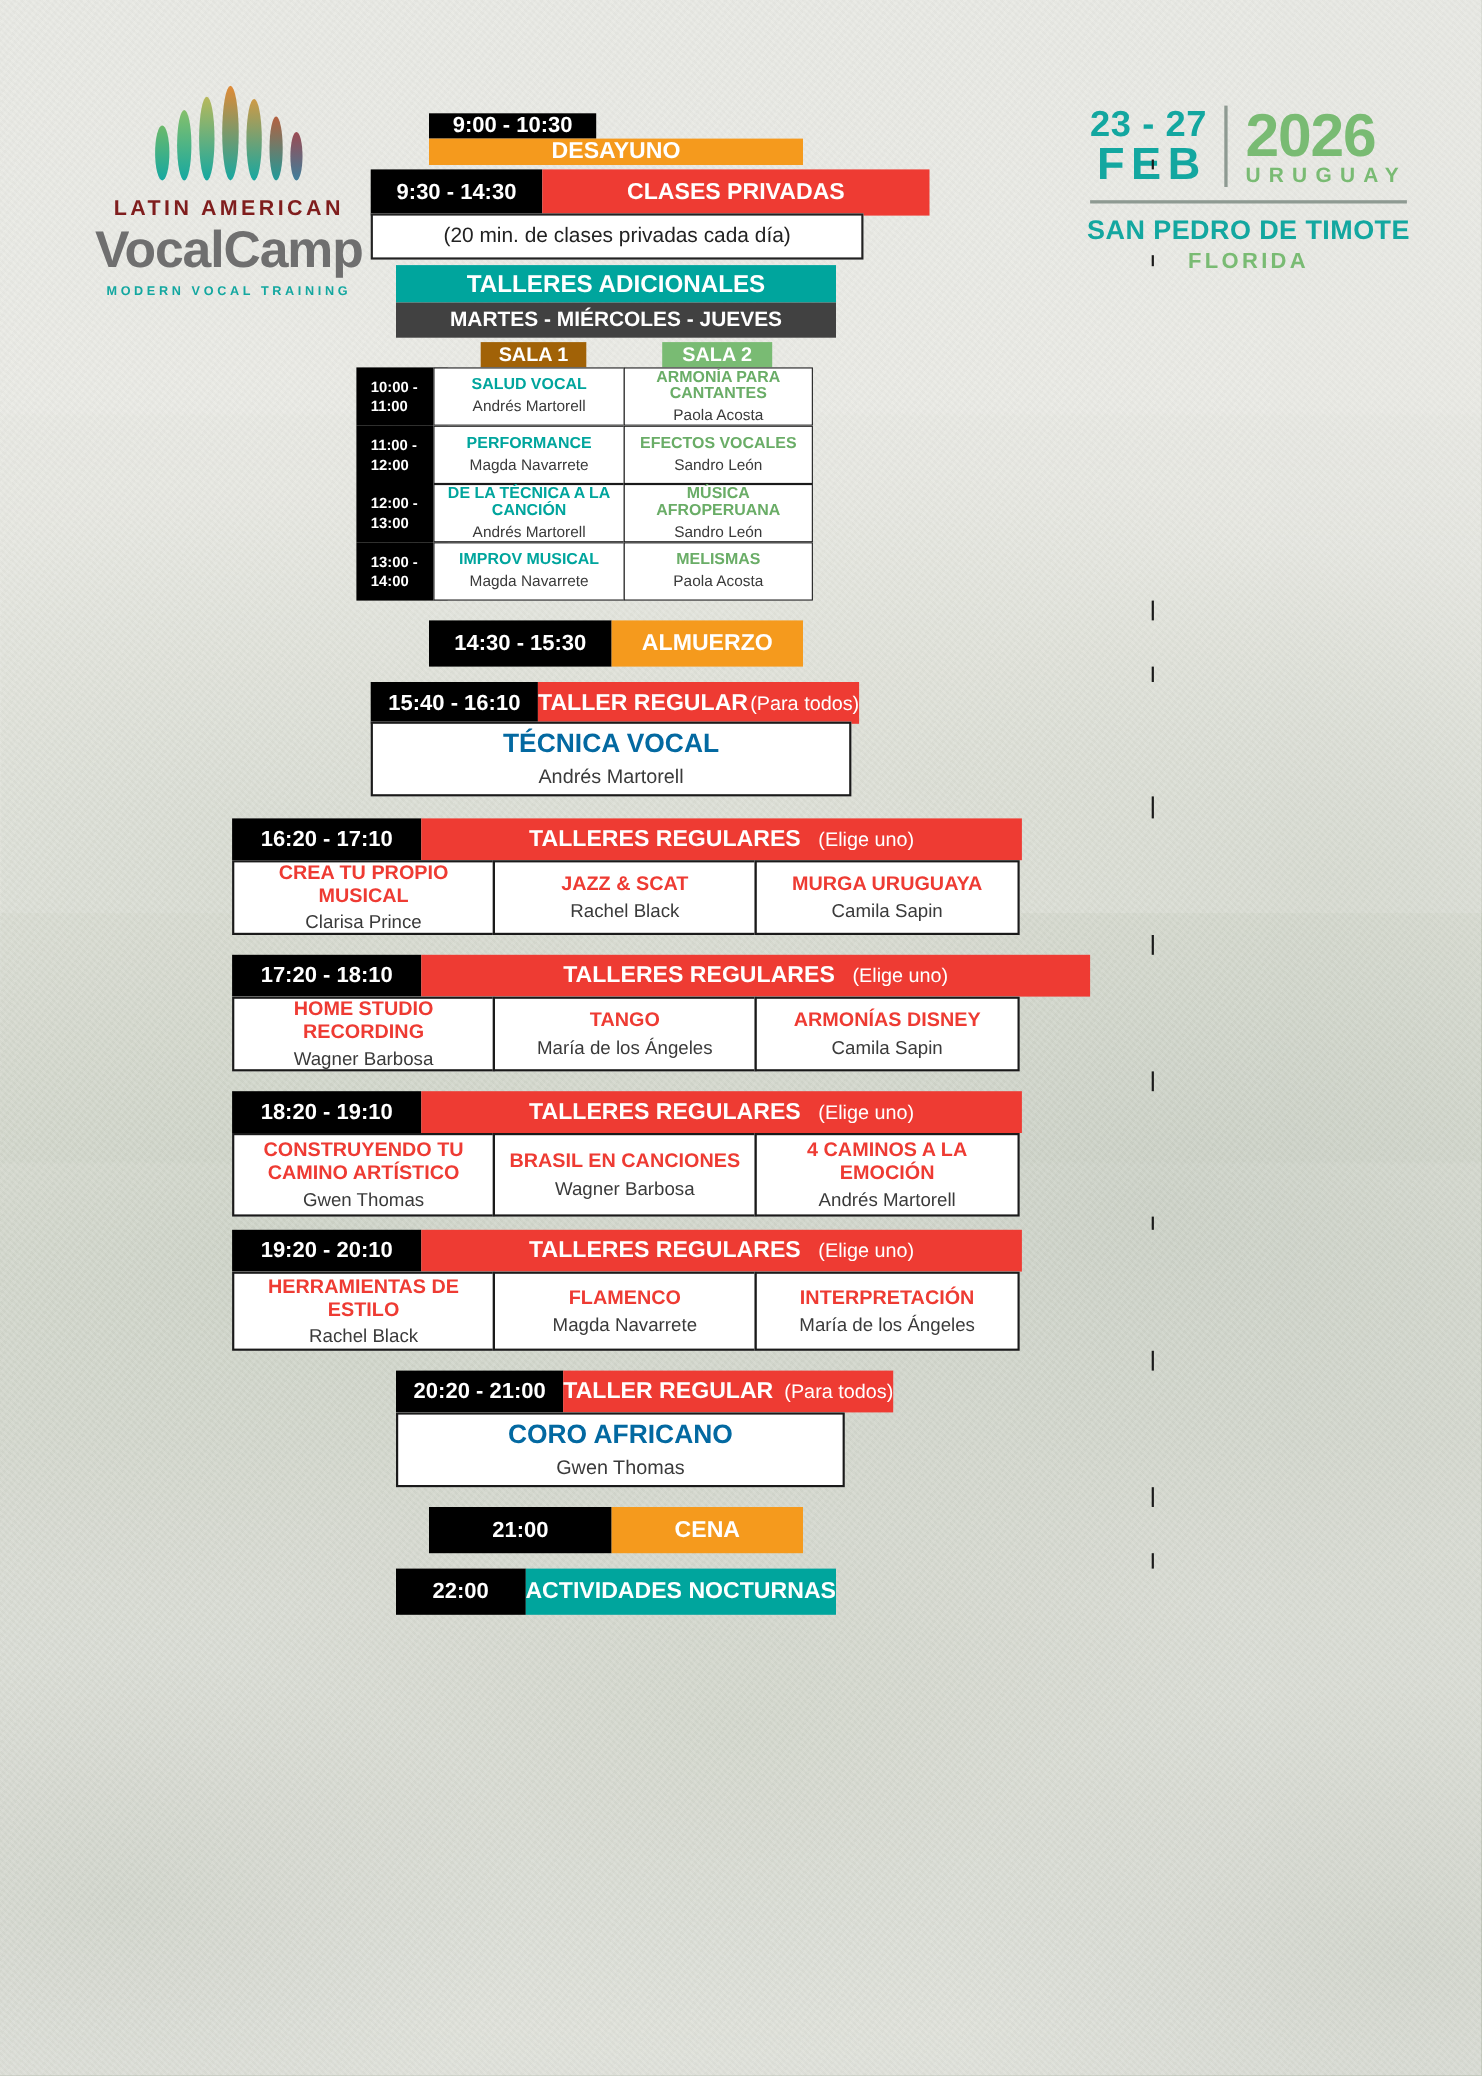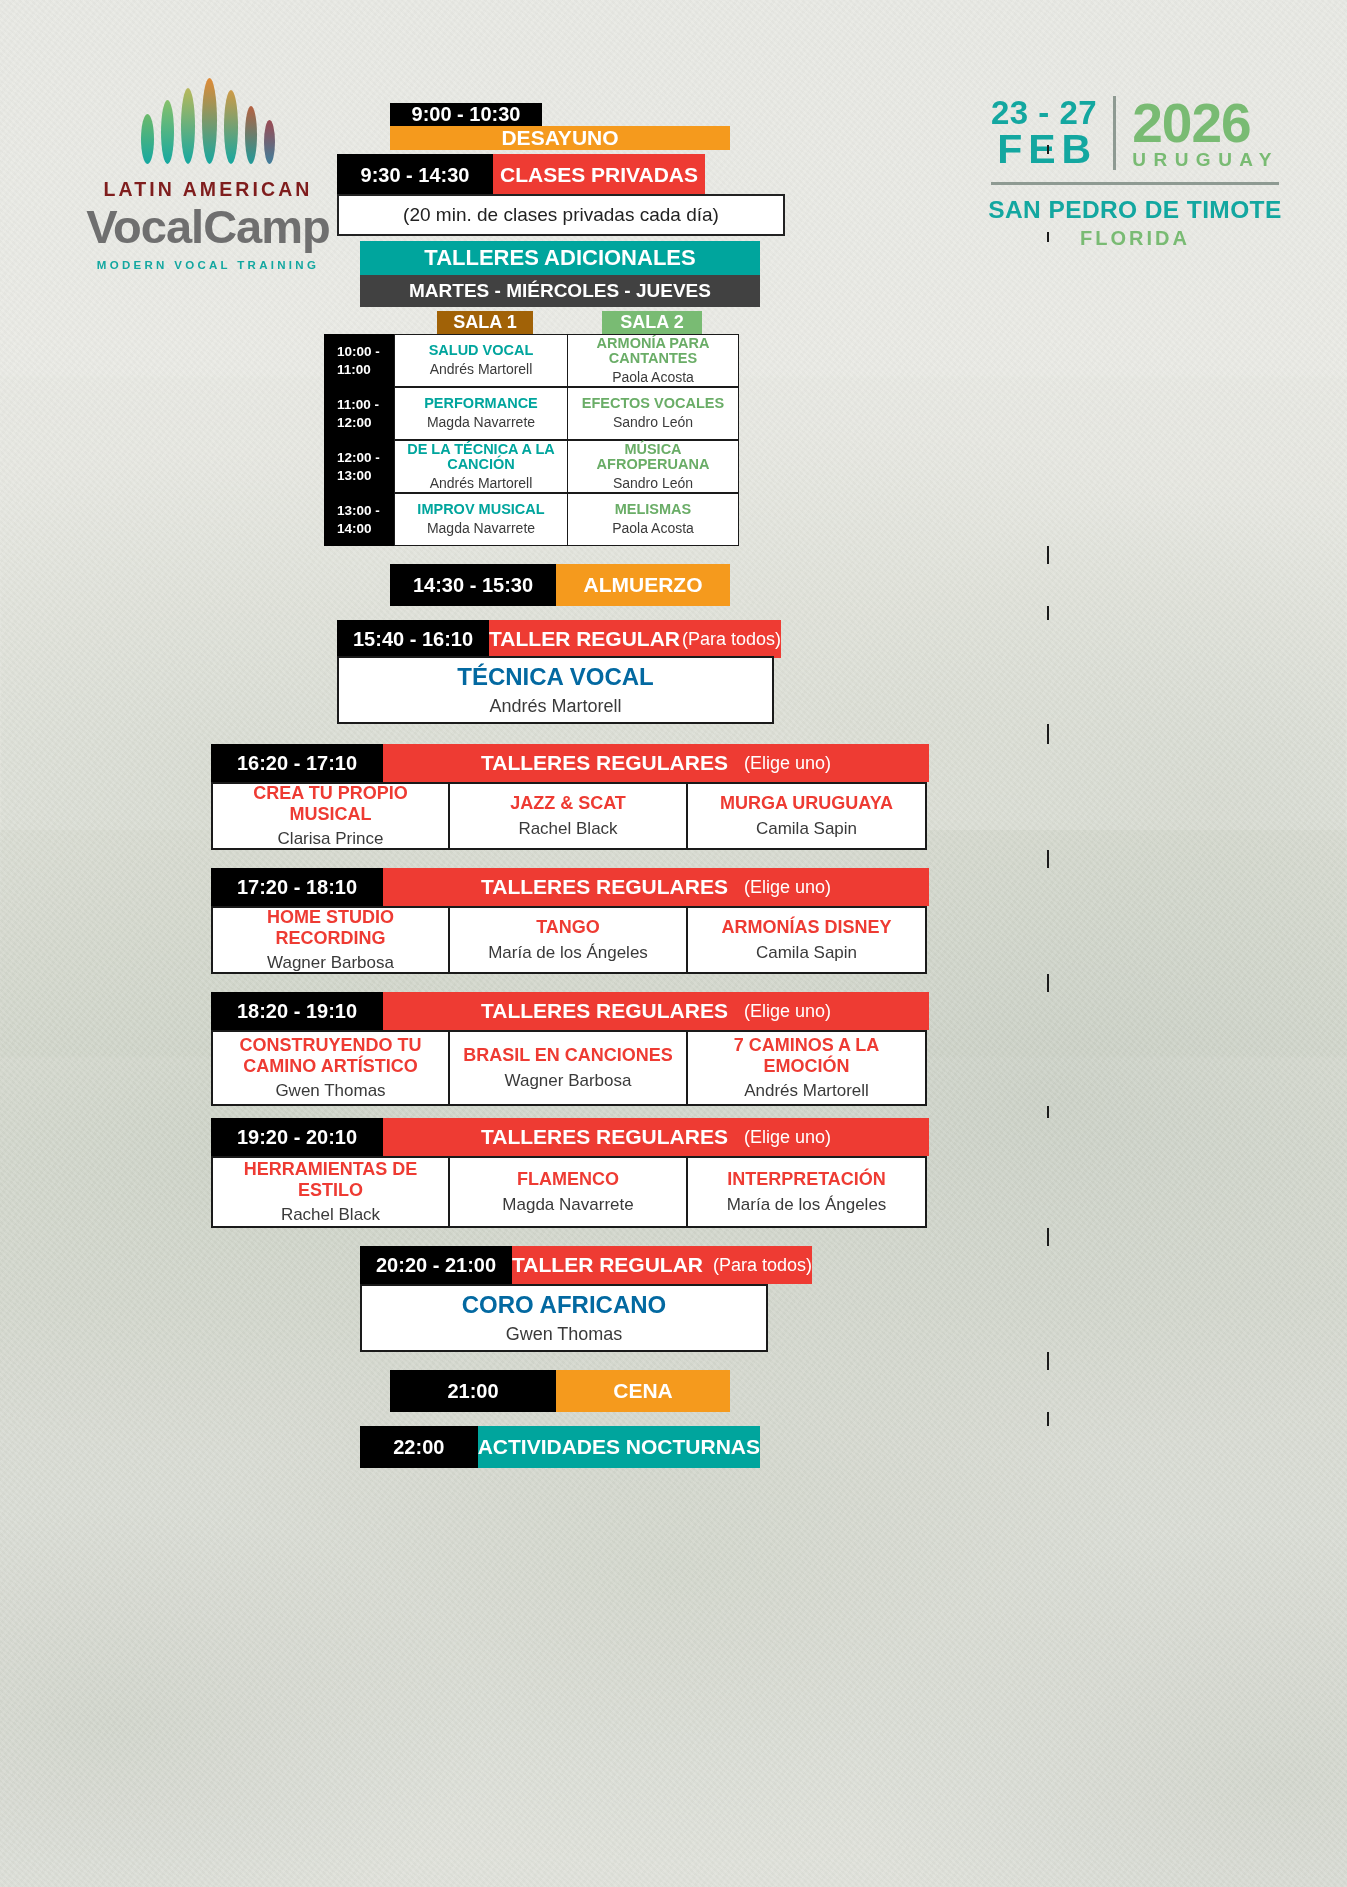--- a/index.html
+++ b/index.html
@@ -192,21 +192,21 @@
     <div class="place1">SAN PEDRO DE TIMOTE</div>
     <div class="place2">FLORIDA</div>
   </div>
 
   <div class="row" style="left:390px;top:103px;width:340px;height:42px;flex-direction:column;">
     <div class="timechip" style="width:120px;">9:00 - 10:30</div>
     <div class="labelchip orange">DESAYUNO</div>
   </div>
   <div class="connector" style="left:1047px;top:145px;height:9px;"></div>
 
-  <div class="row" style="left:337px;top:154px;width:368px;height:42px;">
+  <div class="row" style="left:337px;top:154px;width:508px;height:42px;">
     <div class="timechip" style="width:124px;">9:30 - 14:30</div>
     <div class="labelchip red">CLASES PRIVADAS</div>
   </div>
   <div class="whitebox" style="position:absolute;left:337px;top:194px;width:444px;height:38px;">(20 min. de clases privadas cada día)</div>
   <div class="connector" style="left:1047px;top:232px;height:10px;"></div>
 
   <div class="adic-head" style="position:absolute;left:360px;top:241px;width:400px;height:34px;">TALLERES ADICIONALES</div>
   <div class="adic-days" style="position:absolute;left:360px;top:275px;width:400px;height:32px;">MARTES - MIÉRCOLES - JUEVES</div>
 
   <div class="sala-tab sala1" style="position:absolute;left:437px;top:311px;width:96px;height:23px;">SALA 1</div>
@@ -300,21 +300,21 @@
       <div class="t">JAZZ &amp; SCAT</div>
       <div class="n">Rachel Black</div>
     </div>
     <div class="card" style="width:241px;margin-left:-2px;">
       <div class="t">MURGA URUGUAYA</div>
       <div class="n">Camila Sapin</div>
     </div>
   </div>
   <div class="connector" style="left:1047px;top:850px;height:18px;"></div>
 
-  <div class="row" style="left:211px;top:868px;width:718px;height:38px;">
+  <div class="row" style="left:211px;top:868px;width:780px;height:38px;">
     <div class="timechip" style="width:140px;">17:20 - 18:10</div>
     <div class="labelchip red">
       <span>TALLERES REGULARES</span>
       <span class="paren" style="margin-left:14px;">(Elige uno)</span>
     </div>
   </div>
   <div class="cards" style="left:211px;top:906px;width:718px;height:68px;">
     <div class="card" style="width:239px;">
       <div class="t">HOME STUDIO RECORDING</div>
       <div class="n">Wagner Barbosa</div>
@@ -340,21 +340,21 @@
   <div class="cards" style="left:211px;top:1030px;width:718px;height:76px;">
     <div class="card" style="width:239px;">
       <div class="t">CONSTRUYENDO TU CAMINO ARTÍSTICO</div>
       <div class="n">Gwen Thomas</div>
     </div>
     <div class="card" style="width:240px;margin-left:-2px;">
       <div class="t">BRASIL EN CANCIONES</div>
       <div class="n">Wagner Barbosa</div>
     </div>
     <div class="card" style="width:241px;margin-left:-2px;">
-      <div class="t">7 CAMINOS A LA EMOCIÓN</div>
+      <div class="t">4 CAMINOS A LA EMOCIÓN</div>
       <div class="n">Andrés Martorell</div>
     </div>
   </div>
   <div class="connector" style="left:1047px;top:1106px;height:12px;"></div>
 
   <div class="row" style="left:211px;top:1118px;width:718px;height:38px;">
     <div class="timechip" style="width:140px;">19:20 - 20:10</div>
     <div class="labelchip red">
       <span>TALLERES REGULARES</span>
       <span class="paren" style="margin-left:14px;">(Elige uno)</span>

